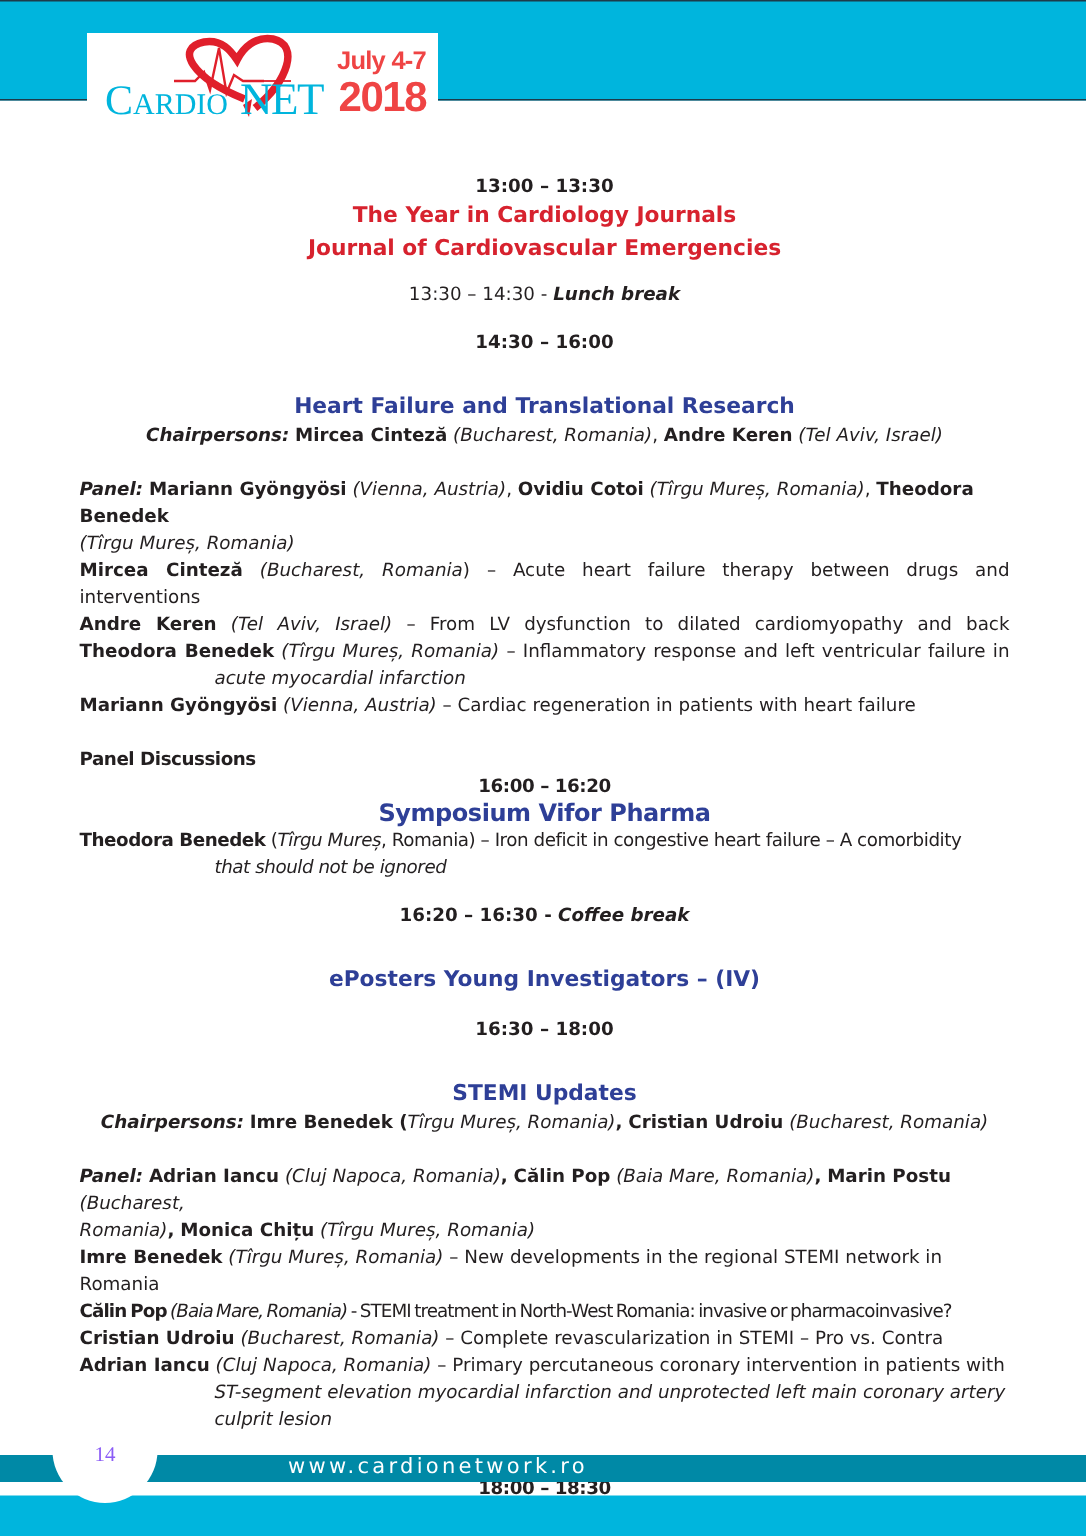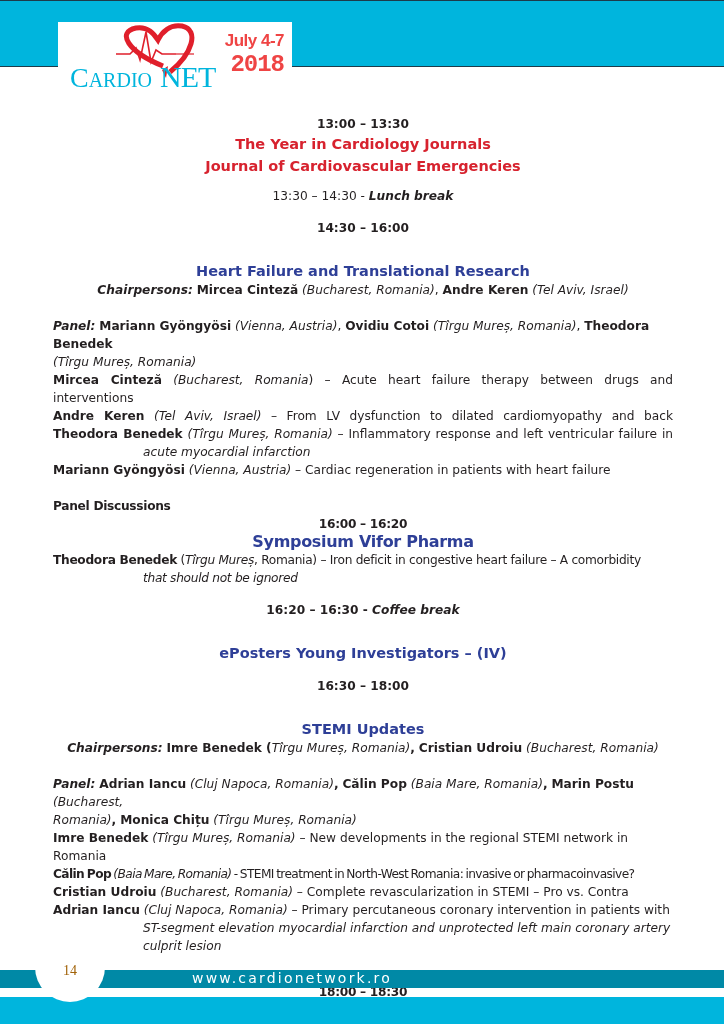--- a/index.html
+++ b/index.html
@@ -20,23 +20,23 @@
     position: absolute; left: 58px; top: 22px; width: 234px; height: 68px;
     background: #ffffff;
   }
   .logo-svg { position: absolute; left: 0; top: 0; }
   .logo-date {
     position: absolute; left: 152px; top: 10px;
     font-family: "Liberation Sans", sans-serif; font-weight: bold;
     color: #ef4444; text-align: right; width: 74px;
   }
   .logo-date .d1 { font-size: 17px; line-height: 18px; letter-spacing: -0.5px; }
-  .logo-date .d2 { font-size: 24px; line-height: 30px; letter-spacing: -1px; font-family: Liberation Mono, monospace; }
+  .logo-date .d2 { font-size: 28px; line-height: 30px; letter-spacing: -1px; }
   .logo-word {
-    position: absolute; left: 12px; top: 38px;
+    position: absolute; left: 12px; top: 28px;
     font-family: "Liberation Serif", serif; color: #00b5dd;
     white-space: nowrap;
   }
   .logo-word .big { font-size: 28px; }
   .logo-word .net { font-size: 30px; letter-spacing: -1px; }
 
   .content {
     position: absolute; left: 53px; top: 115px; width: 620px;
     font-size: 12.2px; line-height: 18px;
   }
@@ -68,21 +68,21 @@
   .footer-cyan {
     position: absolute; left: 0; top: 997px; width: 724px; height: 27px;
     background: #00b5dd;
   }
   .page-circle {
     position: absolute; left: 35px; top: 946px; width: 70px; height: 56px;
     background: #ffffff; border-radius: 0 0 35px 35px;
   }
   .page-num {
     position: absolute; left: 35px; top: 963px; width: 70px; text-align: center;
-    font-family: "Liberation Serif", serif; font-size: 14px; color: #a16207;
+    font-family: "Liberation Serif", serif; font-size: 14px; color: #8b5cf6;
   }
 </style>
 </head>
 <body>
 
 <div class="top-band"></div>
 <div class="logo-box">
   <svg class="logo-svg" width="234" height="68">
     <path d="M105 44 C 70 30, 58 10, 78 6 C 90 4, 96 12, 100 18 C 104 10, 112 2, 124 4 C 142 8, 134 32, 112 50" fill="none" stroke="#e01f2b" stroke-width="5"></path>
     <polyline points="58,32 72,32 78,26 82,38 88,10 93,40 98,28 104,32 118,32" fill="none" stroke="#e01f2b" stroke-width="1.6"></polyline>

